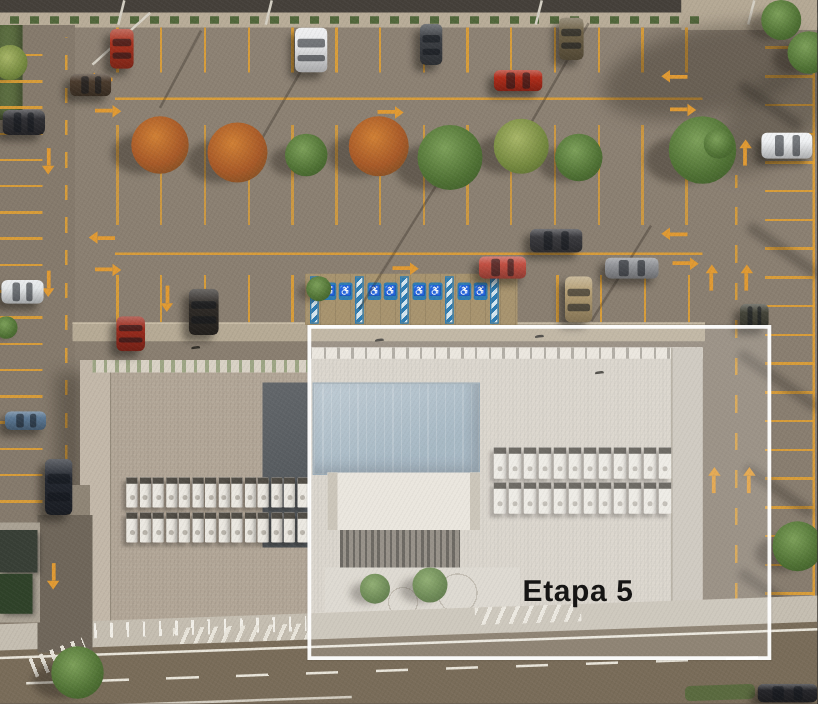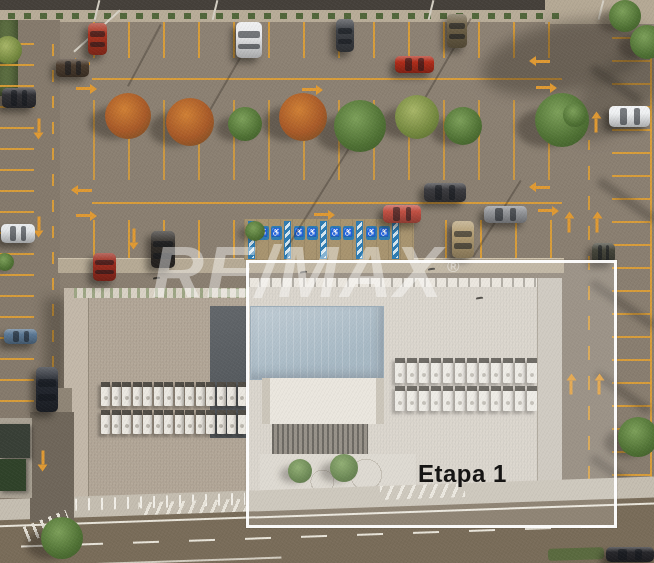--- a/index.html
+++ b/index.html
@@ -409,16 +409,15 @@
       <div class="sline" style="left: 520px; top: 180px; height: 90px; transform: rotate(32deg);"></div>
       <div class="pole" style="left: 96px; top: 0px;"></div>
       <div class="pole" style="left: 214px; top: 0px;"></div>
       <div class="pole" style="left: 430px; top: 0px;"></div>
       <div class="pole" style="left: 600px; top: 0px;"></div>
     </div>
 
   <div class="abs grain"></div>
 
   <div class="abs etapa-box"></div>
-  <div class="abs etapa-label">Etapa 1</div>
-
-  <div class="abs watermark"><span>RE/MAX</span><sup>®</sup></div>
+  <div class="abs etapa-label">Etapa 5</div>
+
 </div>
 
 </body></html>

